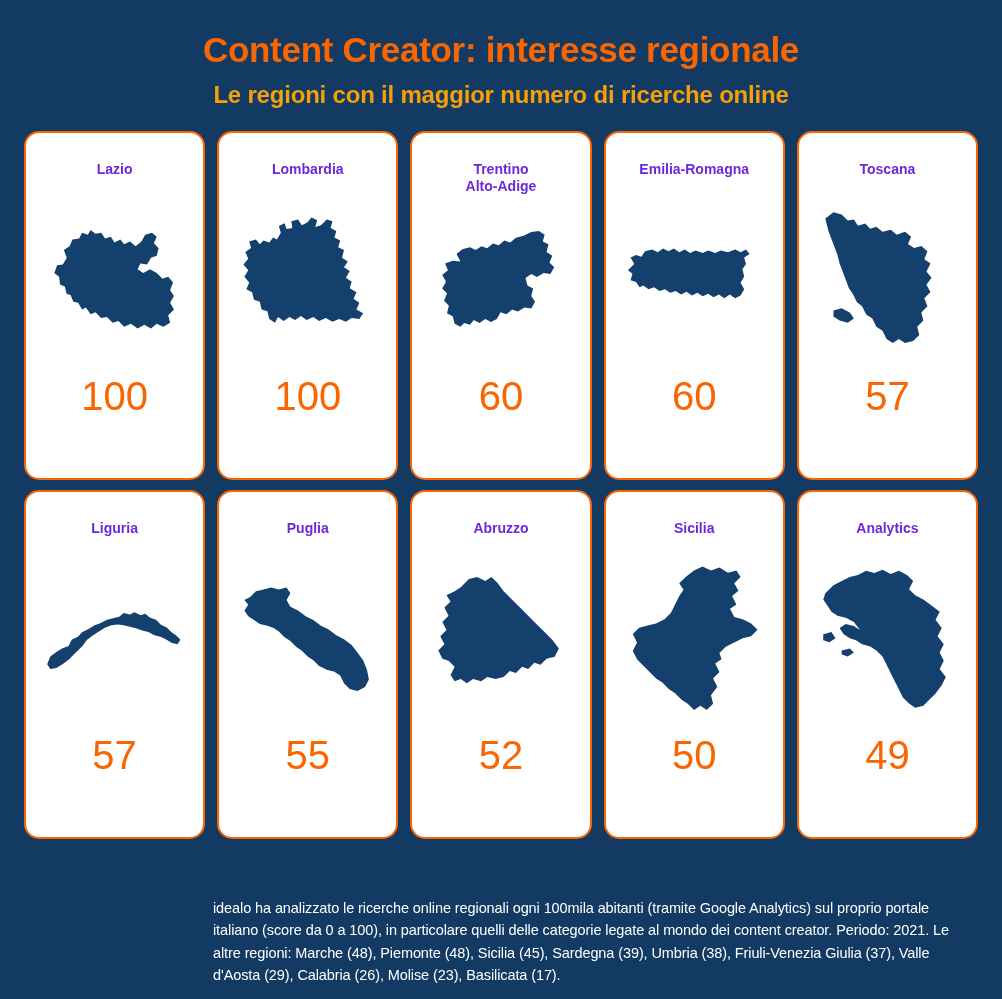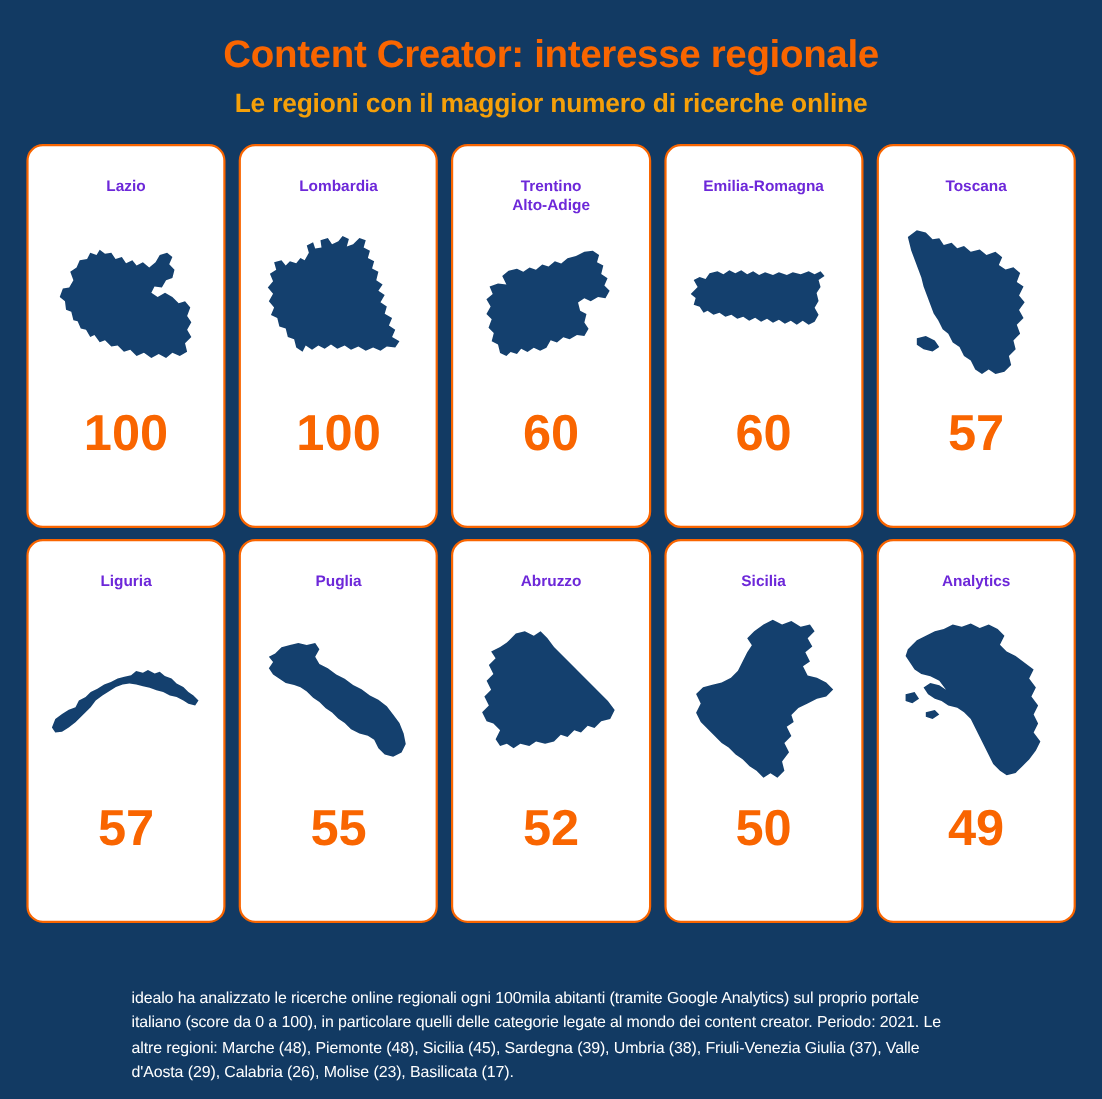--- a/index.html
+++ b/index.html
@@ -66,36 +66,36 @@
     width: 100%;
     display: flex;
     align-items: center;
     justify-content: center;
     padding: 4px 12px 0 12px;
     min-height: 0;
   }
   .map-wrap svg { width: 100%; height: 100%; display: block; }
   .map-wrap svg path { fill: #14406e; }
   .card-value {
-    font-size: 46px;
-    font-weight: bold;
+    font-size: 40px;
+    font-weight: normal;
     color: #f96500;
     line-height: 1;
     margin-bottom: 62px;
   }
 
   
   .footer {
     position: absolute;
     left: 26px;
     right: 24px;
     top: 897px;
     display: flex;
     align-items: flex-start;
-    justify-content: center;
+    justify-content: flex-end;
   }
   .footer-text {
     color: #ffffff;
     font-size: 14.5px;
     line-height: 1.55;
     max-width: 765px;
     letter-spacing: -0.1px;
   }
   .logo {
     margin-top: 12px;

